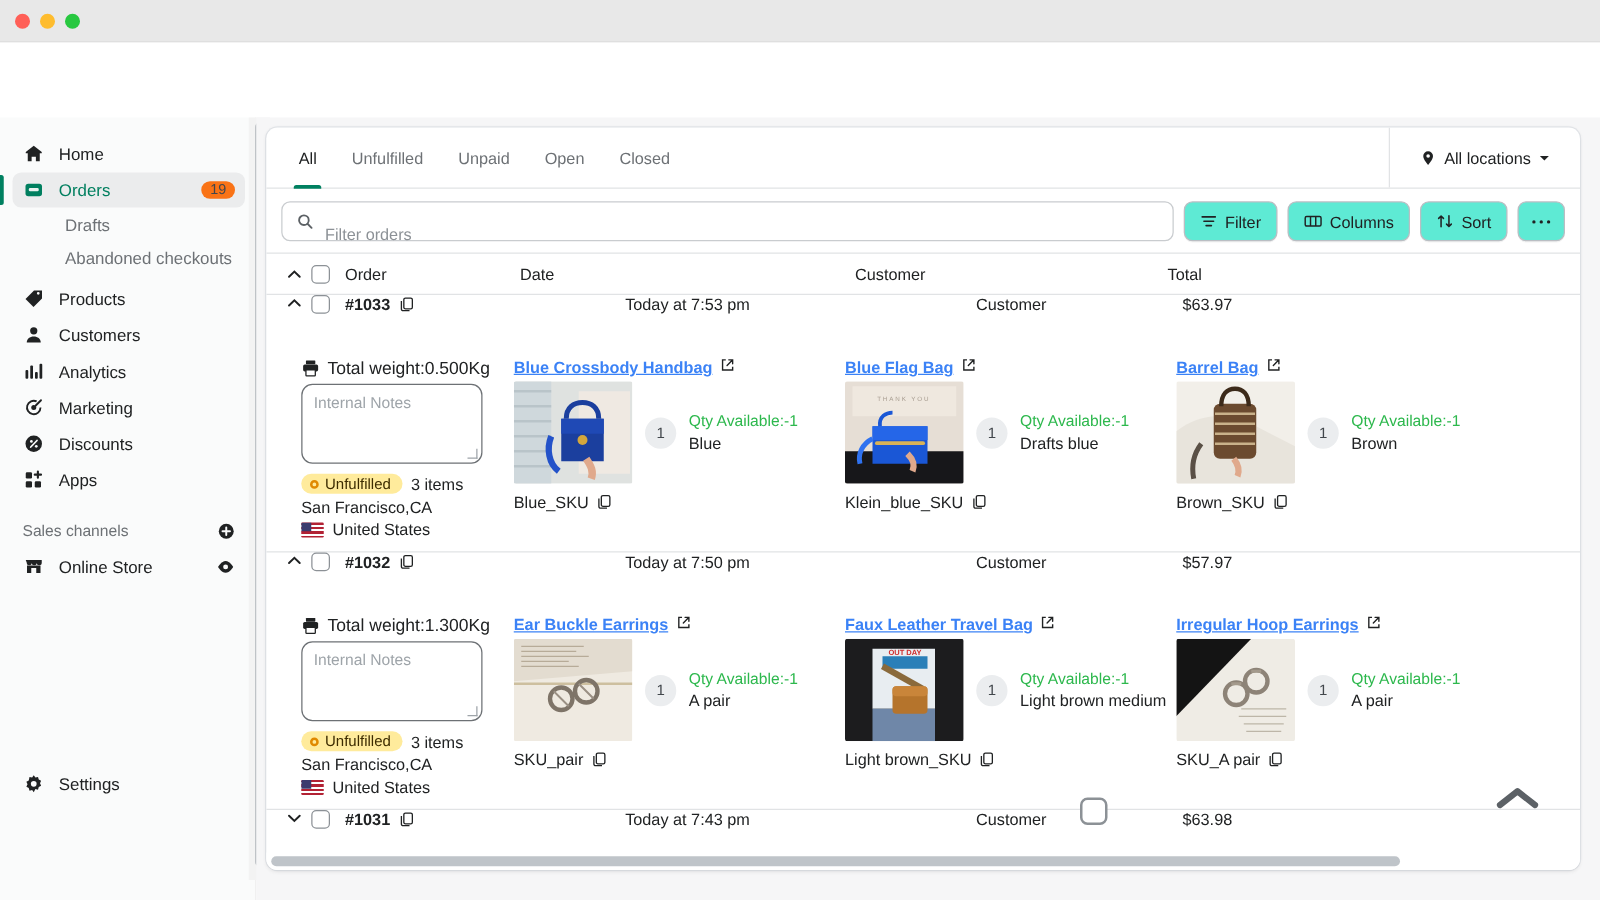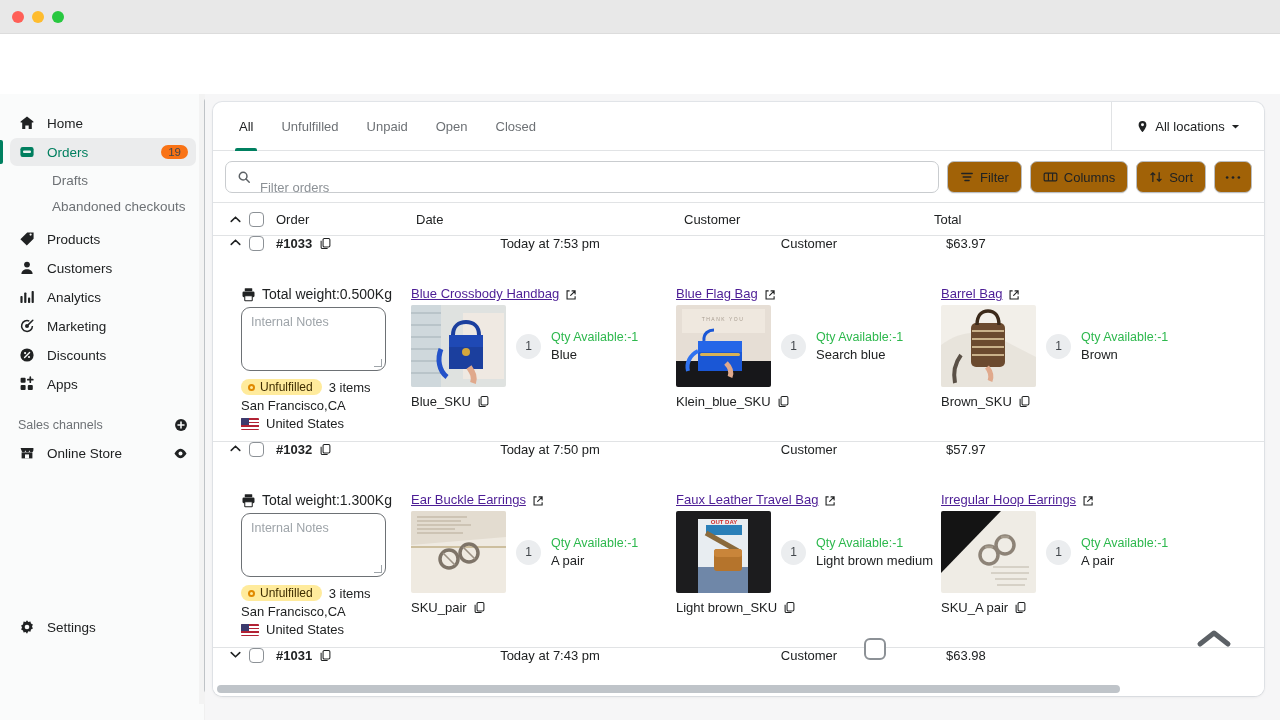--- a/index.html
+++ b/index.html
@@ -119,21 +119,21 @@
   .filterrow { display: flex; align-items: center; gap: 8px; padding: 10px 12px 9px 12px; }
   .filter-input {
     flex: 1; height: 32px; border: 1px solid #c9cccf; border-radius: 7px;
     display: flex; align-items: center; gap: 9px; padding: 0 11px;
     background: #fff;
   }
   .filter-input .ph { color: #8c9196; font-size: 13px; margin-top: 20px; }
   .btn {
     height: 32px; border: 1px solid #babec3; border-radius: 7px;
     display: flex; align-items: center; gap: 6px; padding: 0 12px;
-    background: #a16207; font-size: 13px; color: #202223; cursor: pointer;
+    background: #5eead4; font-size: 13px; color: #202223; cursor: pointer;
     box-shadow: 0 1px 0 rgba(0,0,0,.05);
   }
   .btn.icon-only { padding: 0 10px; }
 
   
   .thead {
     display: flex; align-items: center; height: 34px;
     border-top: 1px solid #e1e3e5; border-bottom: 1px solid #e1e3e5;
     padding-left: 12px; font-size: 13px; color: #202223;
   }
@@ -184,22 +184,22 @@
   .flag {
     width: 18px; height: 12px; border-radius: 1px; flex-shrink: 0;
     background: linear-gradient(#b22234 0 15%, #fff 15% 30%, #b22234 30% 45%, #fff 45% 60%, #b22234 60% 75%, #fff 75% 90%, #b22234 90% 100%);
     position: relative; overflow: hidden;
   }
   .flag::after { content:""; position:absolute; left:0; top:0; width:8px; height:7px; background:#3c3b6e; }
 
   
   .prod { width: 265px; flex-shrink: 0; }
   .prod-title {
-    display: flex; align-items: flex-end; gap: 6px; margin-bottom: 4px;
-    color: #4c1d95; font-size: 13px;
+    display: flex; align-items: flex-start; gap: 6px; margin-bottom: 4px;
+    color: #3b82f6; font-size: 13px; font-weight: bold;
   }
   .prod-title .tname { text-decoration: underline; cursor: pointer; }
   .prod-body { display: flex; align-items: center; gap: 10px; }
   .thumb { width: 95px; height: 82px; border-radius: 2px; flex-shrink: 0; overflow: hidden; position: relative; }
   .qty-circle {
     width: 25px; height: 25px; border-radius: 50%; background: #ebedef;
     display: flex; align-items: center; justify-content: center;
     font-size: 12px; color: #42474c; flex-shrink: 0;
   }
   .qty-txt .avail { color: #2db84d; font-size: 12.5px; }
@@ -605,21 +605,21 @@
                 <path d="M22 46c-8 4-12 12-10 20" fill="none" stroke="#2f72f0" stroke-width="4"></path>
                 <g fill="#d8b257">
                     <rect x="24" y="48" width="40" height="3" rx="1.5"></rect>
                   </g>
                 <path d="M50 58c5 5 6 9 4 14" fill="none" stroke="#e0a98c" stroke-width="5"></path>
               </svg>
             </div>
             <div class="qty-circle">1</div>
             <div class="qty-txt">
               <div class="avail">Qty Available:-1</div>
-              <div class="variant">Search blue</div>
+              <div class="variant">Drafts blue</div>
             </div>
           </div>
           <div class="sku">
             <span>Klein_blue_SKU</span>
             <span>
               <svg width="13" height="13" viewBox="0 0 16 16" fill="none" stroke="#202223" stroke-width="1.3">
                   <rect x="5" y="1.8" width="8.4" height="10.6" rx="1.6"></rect>
                   <path d="M10.6 14.2H4.2a1.6 1.6 0 0 1-1.6-1.6V4.6"></path>
                 </svg>
             </span>

